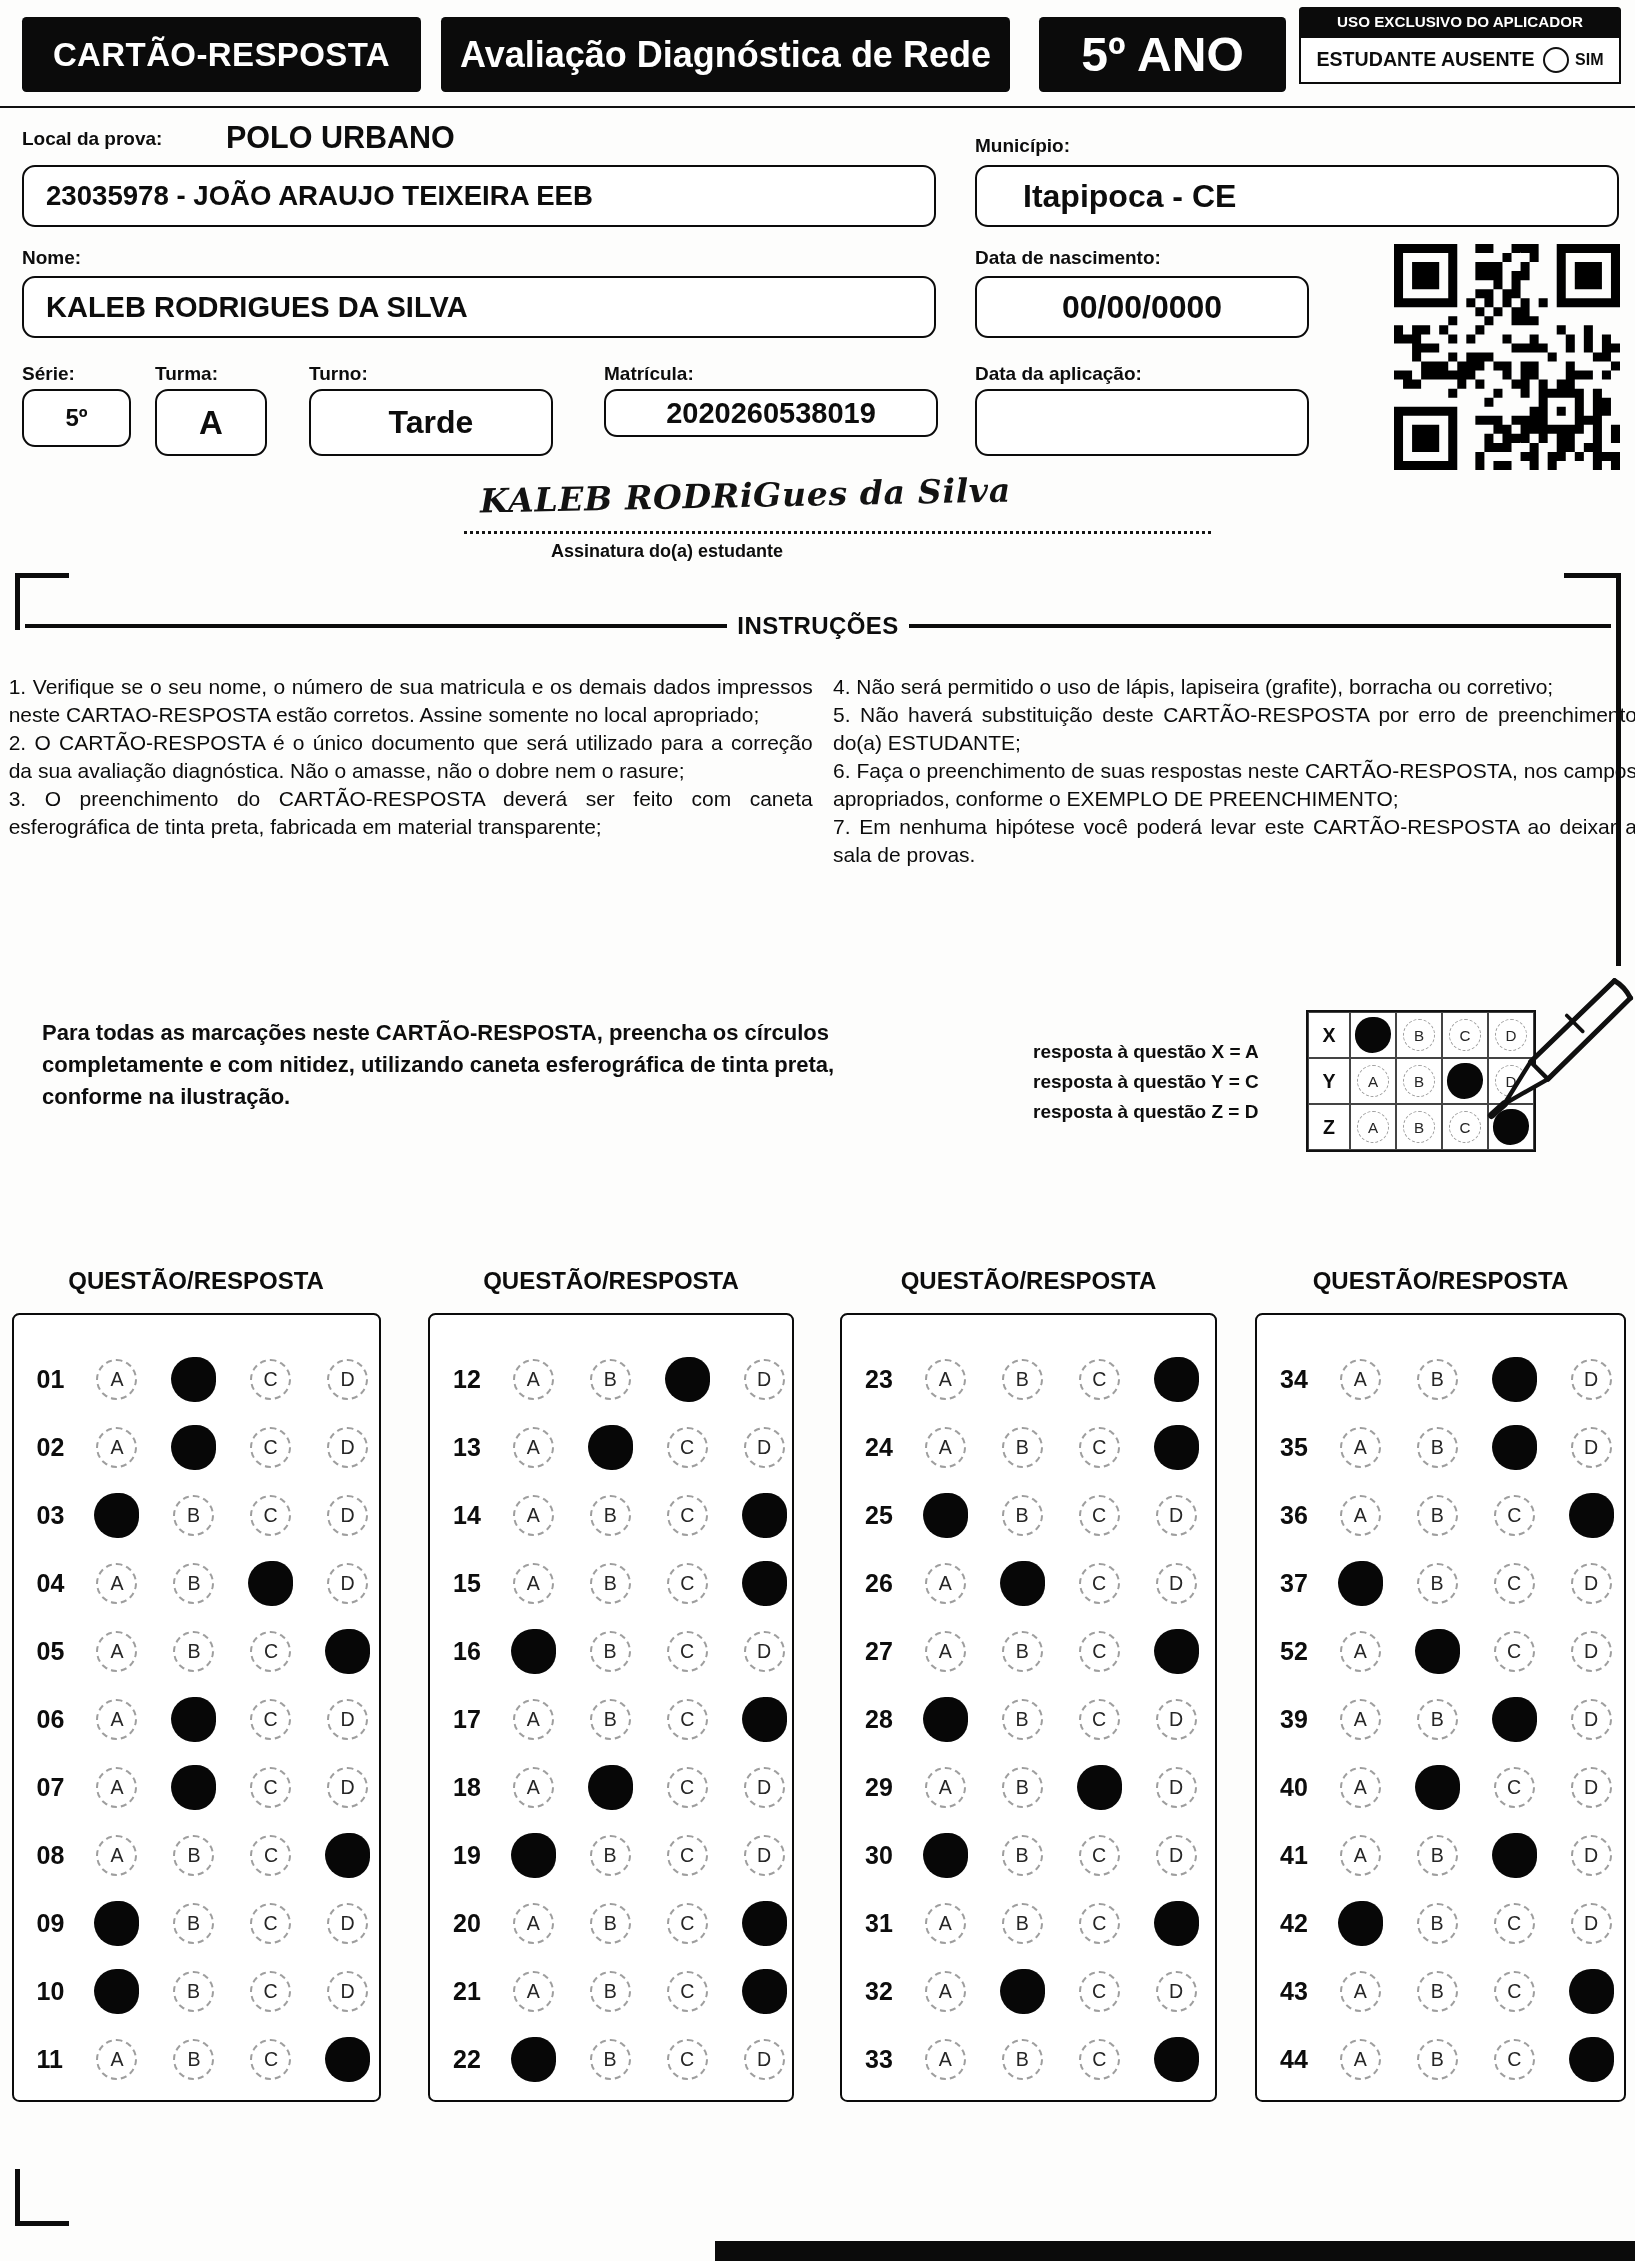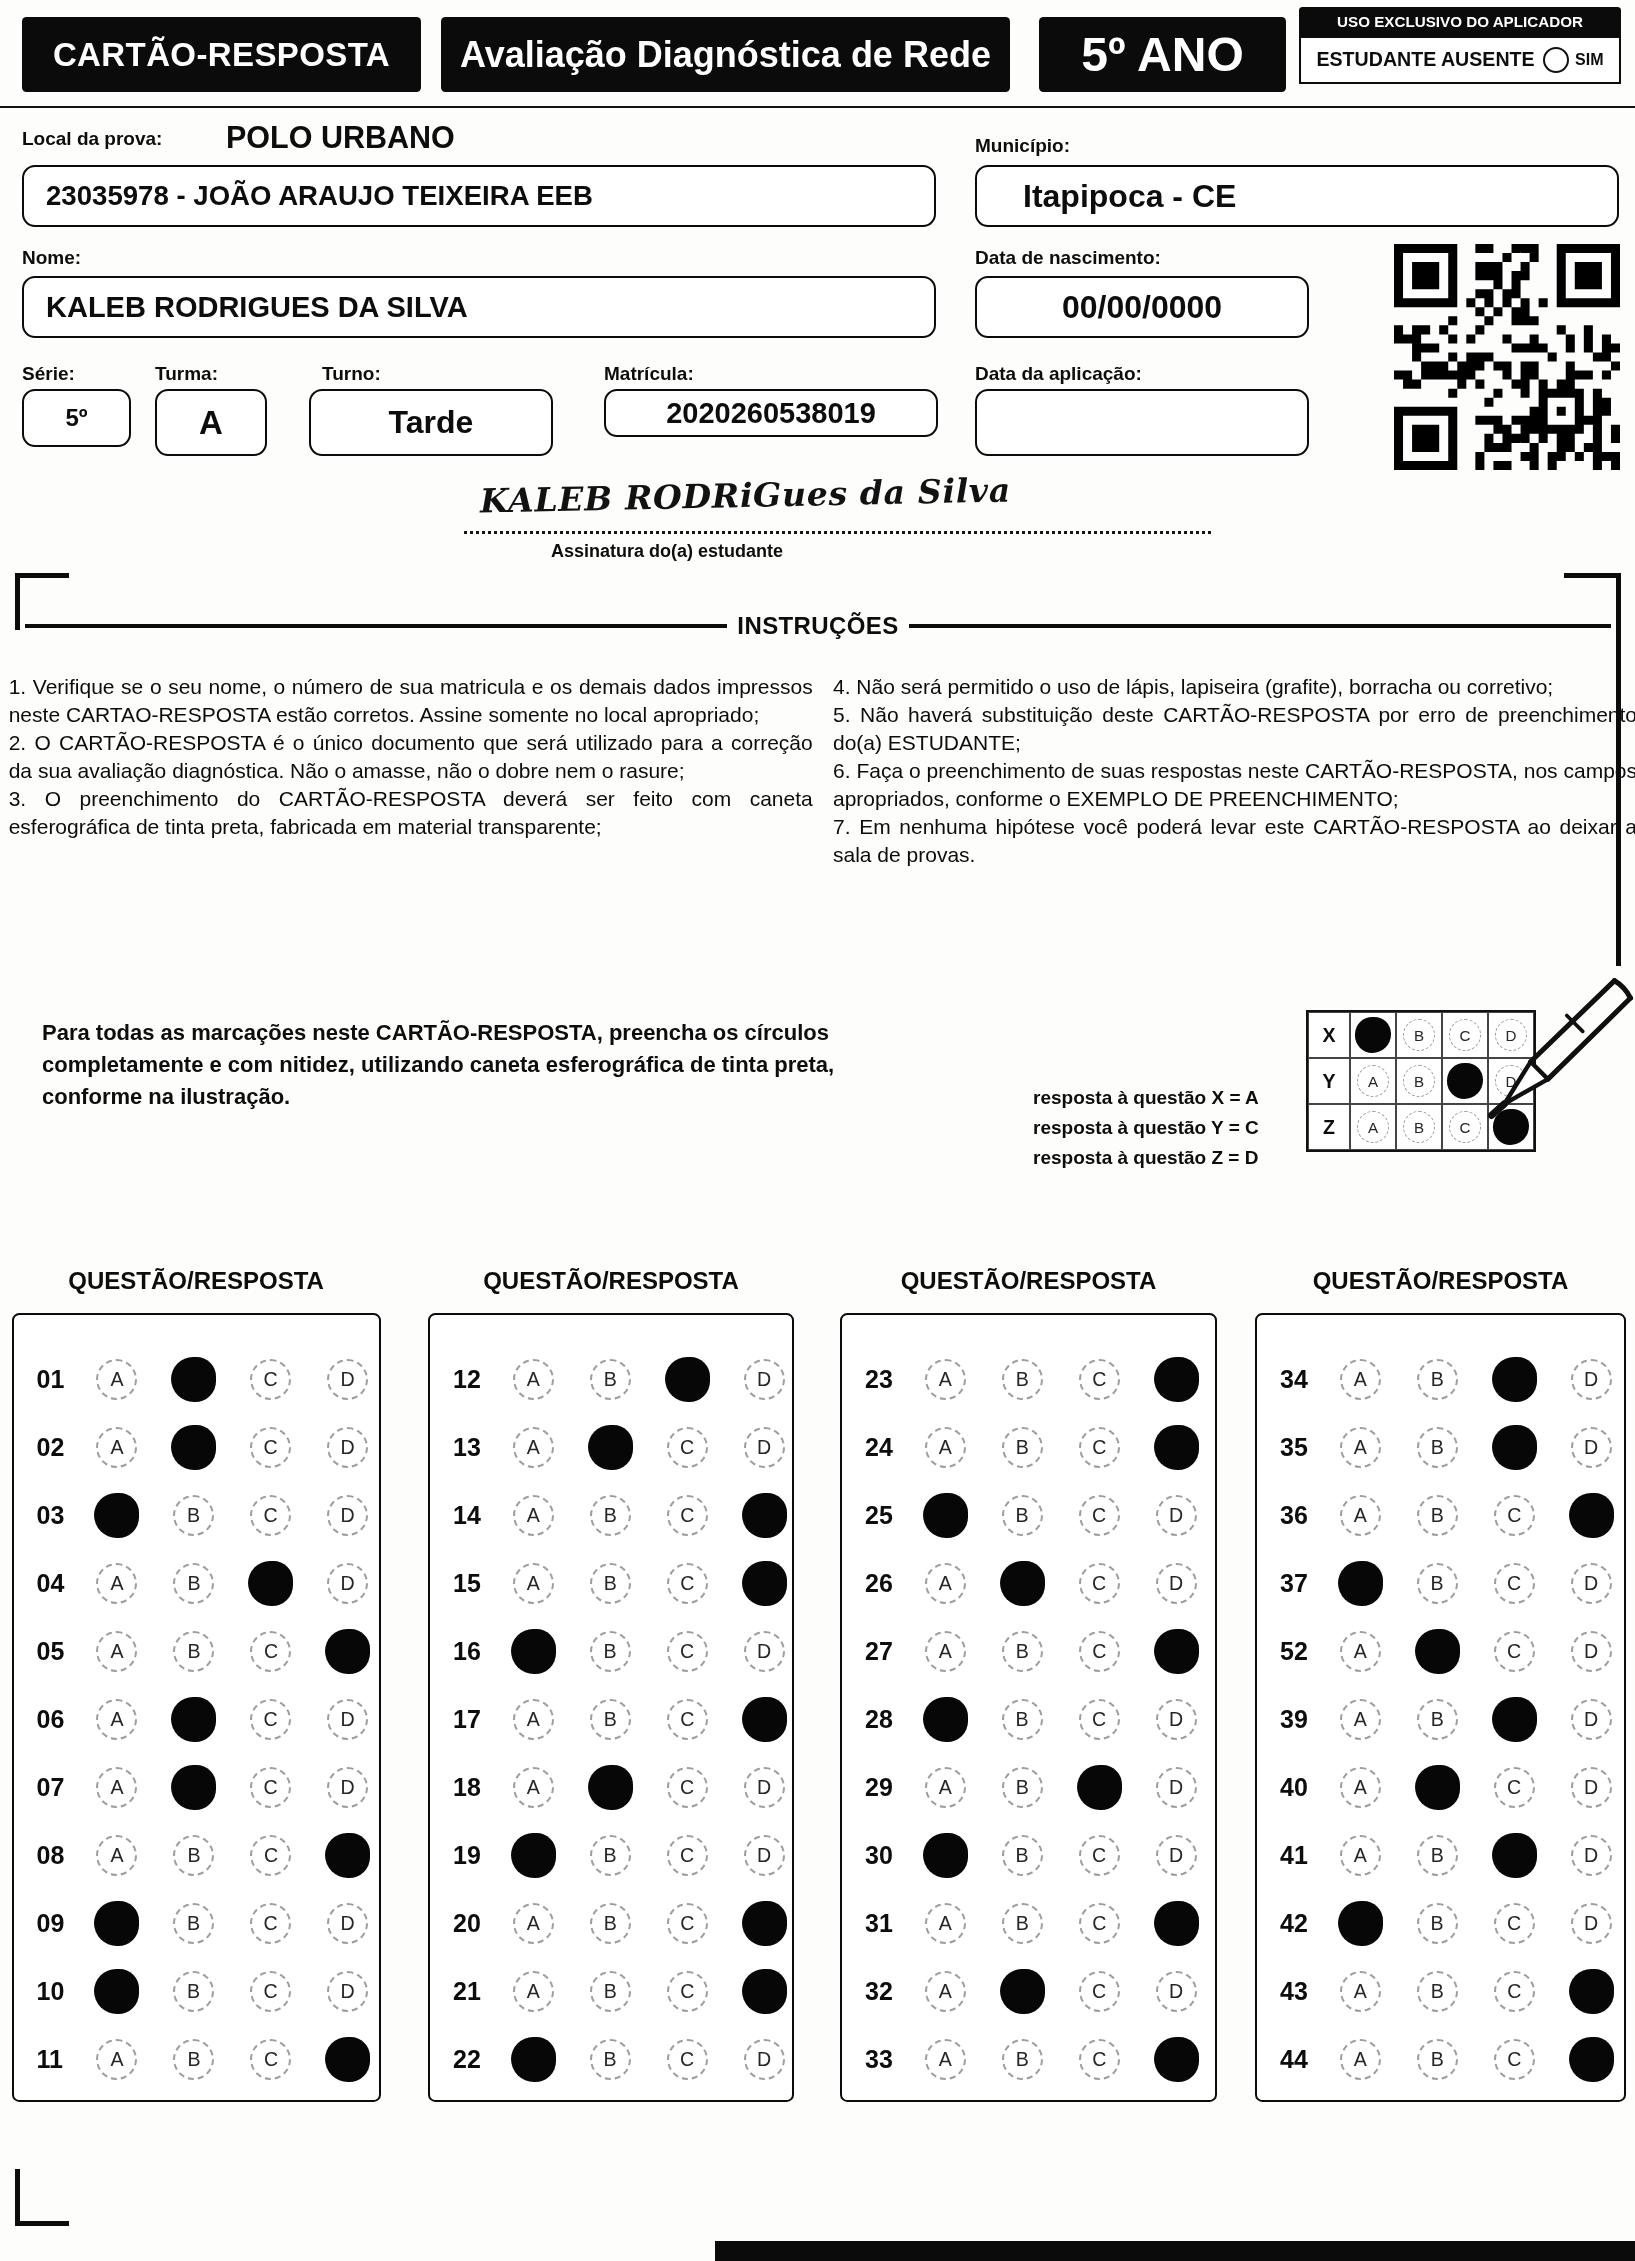--- a/index.html
+++ b/index.html
@@ -40,21 +40,21 @@
   .instr-title-row{position:absolute;left:25px;top:612px;width:1586px;display:flex;align-items:center;gap:10px}
   .instr-rule{flex:1;height:3.6px;background:#0c0c0c}
   .instr-title{font-weight:bold;font-size:24px;letter-spacing:0.4px}
   .instr-col{position:absolute;top:673px;width:804px;font-size:21px;line-height:28px;text-align:justify;color:#0c0c0c}
   .instr-col p{margin:0}
   .instr-left{left:8.7px}
   .instr-right{left:833px}
 
   
   .ex-par{position:absolute;left:42px;top:1017px;width:842px;font-size:22px;line-height:32px;font-weight:bold}
-  .legend{position:absolute;left:1033px;top:1083px;font-size:19px;line-height:30px;font-weight:bold}
+  .legend{position:absolute;left:1033px;top:1037px;font-size:19px;line-height:30px;font-weight:bold}
   .legend div{white-space:nowrap}
   .ex-grid{position:absolute;left:1306px;top:1010px;border:2.2px solid #111;display:grid;grid-template-columns:42px repeat(4,46px);grid-auto-rows:46px;background:#fff}
   .ex-cell{border:1.5px solid #444;display:flex;align-items:center;justify-content:center}
   .ex-label{font-weight:bold;font-size:19.6px}
   .pen{position:absolute;left:1458px;top:972px;width:177px;height:181px;pointer-events:none}
 
   
   .bubble{width:41px;height:41px;border:2.2px dashed #9e9e9e;border-radius:50%;display:flex;align-items:center;justify-content:center;font-size:19.6px;color:#262626;flex:0 0 auto;font-weight:normal}
   .bubble.filled{width:45px;height:45px;margin:-2.2px;background:#070707;border:none;color:transparent;border-radius:53% 47% 50% 55%}
   .bubble.mini{width:32px;height:32px;font-size:15.2px;border-width:1.5px}
@@ -101,21 +101,21 @@
 
   <span class="flabel" style="left:975px;top:247px">Data de nascimento:</span>
   <div class="fbox" style="left:975px;top:276px;width:334px;height:62px;justify-content:center;font-size:32px">00/00/0000</div>
 
   <div class="qr"><svg viewBox="0 0 25 25" width="226" height="226">
         <path d="M0 0h1v1h-1zM1 0h1v1h-1zM2 0h1v1h-1zM3 0h1v1h-1zM4 0h1v1h-1zM5 0h1v1h-1zM6 0h1v1h-1zM9 0h1v1h-1zM10 0h1v1h-1zM13 0h1v1h-1zM14 0h1v1h-1zM15 0h1v1h-1zM18 0h1v1h-1zM19 0h1v1h-1zM20 0h1v1h-1zM21 0h1v1h-1zM22 0h1v1h-1zM23 0h1v1h-1zM24 0h1v1h-1zM0 1h1v1h-1zM6 1h1v1h-1zM12 1h1v1h-1zM15 1h1v1h-1zM18 1h1v1h-1zM24 1h1v1h-1zM0 2h1v1h-1zM2 2h1v1h-1zM3 2h1v1h-1zM4 2h1v1h-1zM6 2h1v1h-1zM9 2h1v1h-1zM10 2h1v1h-1zM11 2h1v1h-1zM14 2h1v1h-1zM18 2h1v1h-1zM20 2h1v1h-1zM21 2h1v1h-1zM22 2h1v1h-1zM24 2h1v1h-1zM0 3h1v1h-1zM2 3h1v1h-1zM3 3h1v1h-1zM4 3h1v1h-1zM6 3h1v1h-1zM9 3h1v1h-1zM10 3h1v1h-1zM11 3h1v1h-1zM13 3h1v1h-1zM14 3h1v1h-1zM18 3h1v1h-1zM20 3h1v1h-1zM21 3h1v1h-1zM22 3h1v1h-1zM24 3h1v1h-1zM0 4h1v1h-1zM2 4h1v1h-1zM3 4h1v1h-1zM4 4h1v1h-1zM6 4h1v1h-1zM11 4h1v1h-1zM13 4h1v1h-1zM18 4h1v1h-1zM20 4h1v1h-1zM21 4h1v1h-1zM22 4h1v1h-1zM24 4h1v1h-1zM0 5h1v1h-1zM6 5h1v1h-1zM9 5h1v1h-1zM10 5h1v1h-1zM12 5h1v1h-1zM13 5h1v1h-1zM18 5h1v1h-1zM24 5h1v1h-1zM0 6h1v1h-1zM1 6h1v1h-1zM2 6h1v1h-1zM3 6h1v1h-1zM4 6h1v1h-1zM5 6h1v1h-1zM6 6h1v1h-1zM8 6h1v1h-1zM10 6h1v1h-1zM12 6h1v1h-1zM14 6h1v1h-1zM16 6h1v1h-1zM18 6h1v1h-1zM19 6h1v1h-1zM20 6h1v1h-1zM21 6h1v1h-1zM22 6h1v1h-1zM23 6h1v1h-1zM24 6h1v1h-1zM9 7h1v1h-1zM11 7h1v1h-1zM13 7h1v1h-1zM14 7h1v1h-1zM6 8h1v1h-1zM10 8h1v1h-1zM13 8h1v1h-1zM14 8h1v1h-1zM15 8h1v1h-1zM0 9h1v1h-1zM2 9h1v1h-1zM3 9h1v1h-1zM5 9h1v1h-1zM9 9h1v1h-1zM18 9h1v1h-1zM21 9h1v1h-1zM0 10h1v1h-1zM1 10h1v1h-1zM2 10h1v1h-1zM6 10h1v1h-1zM8 10h1v1h-1zM12 10h1v1h-1zM15 10h1v1h-1zM19 10h1v1h-1zM21 10h1v1h-1zM23 10h1v1h-1zM2 11h1v1h-1zM3 11h1v1h-1zM4 11h1v1h-1zM13 11h1v1h-1zM14 11h1v1h-1zM15 11h1v1h-1zM16 11h1v1h-1zM19 11h1v1h-1zM21 11h1v1h-1zM23 11h1v1h-1zM24 11h1v1h-1zM2 12h1v1h-1zM6 12h1v1h-1zM8 12h1v1h-1zM9 12h1v1h-1zM10 12h1v1h-1zM17 12h1v1h-1zM22 12h1v1h-1zM23 12h1v1h-1zM3 13h1v1h-1zM4 13h1v1h-1zM5 13h1v1h-1zM7 13h1v1h-1zM8 13h1v1h-1zM9 13h1v1h-1zM11 13h1v1h-1zM12 13h1v1h-1zM14 13h1v1h-1zM15 13h1v1h-1zM19 13h1v1h-1zM24 13h1v1h-1zM0 14h1v1h-1zM1 14h1v1h-1zM3 14h1v1h-1zM4 14h1v1h-1zM5 14h1v1h-1zM6 14h1v1h-1zM7 14h1v1h-1zM8 14h1v1h-1zM12 14h1v1h-1zM14 14h1v1h-1zM15 14h1v1h-1zM19 14h1v1h-1zM20 14h1v1h-1zM21 14h1v1h-1zM23 14h1v1h-1zM1 15h1v1h-1zM2 15h1v1h-1zM7 15h1v1h-1zM9 15h1v1h-1zM13 15h1v1h-1zM14 15h1v1h-1zM16 15h1v1h-1zM18 15h1v1h-1zM19 15h1v1h-1zM6 16h1v1h-1zM11 16h1v1h-1zM14 16h1v1h-1zM16 16h1v1h-1zM17 16h1v1h-1zM18 16h1v1h-1zM19 16h1v1h-1zM20 16h1v1h-1zM22 16h1v1h-1zM10 17h1v1h-1zM16 17h1v1h-1zM20 17h1v1h-1zM22 17h1v1h-1zM23 17h1v1h-1zM0 18h1v1h-1zM1 18h1v1h-1zM2 18h1v1h-1zM3 18h1v1h-1zM4 18h1v1h-1zM5 18h1v1h-1zM6 18h1v1h-1zM15 18h1v1h-1zM16 18h1v1h-1zM18 18h1v1h-1zM20 18h1v1h-1zM22 18h1v1h-1zM23 18h1v1h-1zM0 19h1v1h-1zM6 19h1v1h-1zM9 19h1v1h-1zM10 19h1v1h-1zM11 19h1v1h-1zM13 19h1v1h-1zM14 19h1v1h-1zM15 19h1v1h-1zM16 19h1v1h-1zM20 19h1v1h-1zM21 19h1v1h-1zM22 19h1v1h-1zM0 20h1v1h-1zM2 20h1v1h-1zM3 20h1v1h-1zM4 20h1v1h-1zM6 20h1v1h-1zM11 20h1v1h-1zM12 20h1v1h-1zM14 20h1v1h-1zM15 20h1v1h-1zM16 20h1v1h-1zM17 20h1v1h-1zM18 20h1v1h-1zM19 20h1v1h-1zM20 20h1v1h-1zM22 20h1v1h-1zM24 20h1v1h-1zM0 21h1v1h-1zM2 21h1v1h-1zM3 21h1v1h-1zM4 21h1v1h-1zM6 21h1v1h-1zM10 21h1v1h-1zM12 21h1v1h-1zM13 21h1v1h-1zM14 21h1v1h-1zM16 21h1v1h-1zM18 21h1v1h-1zM19 21h1v1h-1zM22 21h1v1h-1zM24 21h1v1h-1zM0 22h1v1h-1zM2 22h1v1h-1zM3 22h1v1h-1zM4 22h1v1h-1zM6 22h1v1h-1zM10 22h1v1h-1zM11 22h1v1h-1zM12 22h1v1h-1zM15 22h1v1h-1zM18 22h1v1h-1zM19 22h1v1h-1zM21 22h1v1h-1zM22 22h1v1h-1zM0 23h1v1h-1zM6 23h1v1h-1zM9 23h1v1h-1zM14 23h1v1h-1zM15 23h1v1h-1zM17 23h1v1h-1zM18 23h1v1h-1zM20 23h1v1h-1zM22 23h1v1h-1zM23 23h1v1h-1zM24 23h1v1h-1zM0 24h1v1h-1zM1 24h1v1h-1zM2 24h1v1h-1zM3 24h1v1h-1zM4 24h1v1h-1zM5 24h1v1h-1zM6 24h1v1h-1zM9 24h1v1h-1zM11 24h1v1h-1zM12 24h1v1h-1zM15 24h1v1h-1zM17 24h1v1h-1zM22 24h1v1h-1zM24 24h1v1h-1z" fill="#000"></path>
       </svg></div>
 
   <span class="flabel" style="left:22px;top:363px">Série:</span>
   <span class="flabel" style="left:155px;top:363px">Turma:</span>
-  <span class="flabel" style="left:322px;top:363px">Turno:</span>
+  <span class="flabel" style="left:309px;top:363px">Turno:</span>
   <span class="flabel" style="left:604px;top:363px">Matrícula:</span>
   <span class="flabel" style="left:975px;top:363px">Data da aplicação:</span>
 
   <div class="fbox" style="left:22px;top:389px;width:109px;height:58px;justify-content:center;font-size:24px">5º</div>
   <div class="fbox" style="left:155px;top:389px;width:112px;height:67px;justify-content:center;font-size:33px">A</div>
   <div class="fbox" style="left:309px;top:389px;width:244px;height:67px;justify-content:center;font-size:32px">Tarde</div>
   <div class="fbox" style="left:604px;top:389px;width:334px;height:48px;justify-content:center;font-size:29px">2020260538019</div>
   <div class="fbox" style="left:975px;top:389px;width:334px;height:67px;justify-content:center;font-size:29px"></div>
 
   <div class="sig-line"></div>

